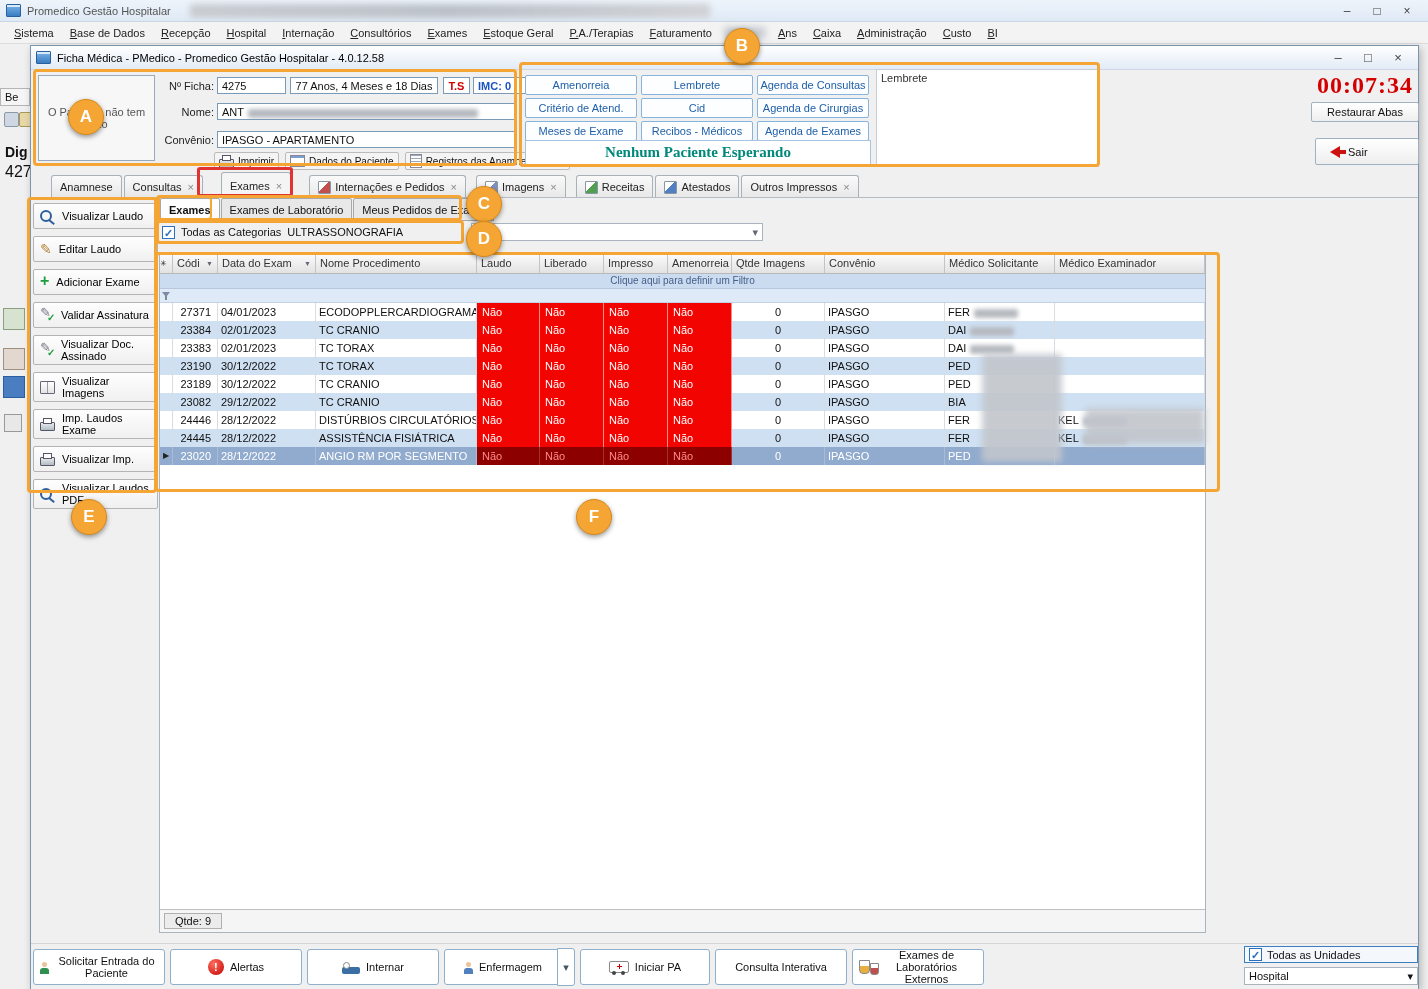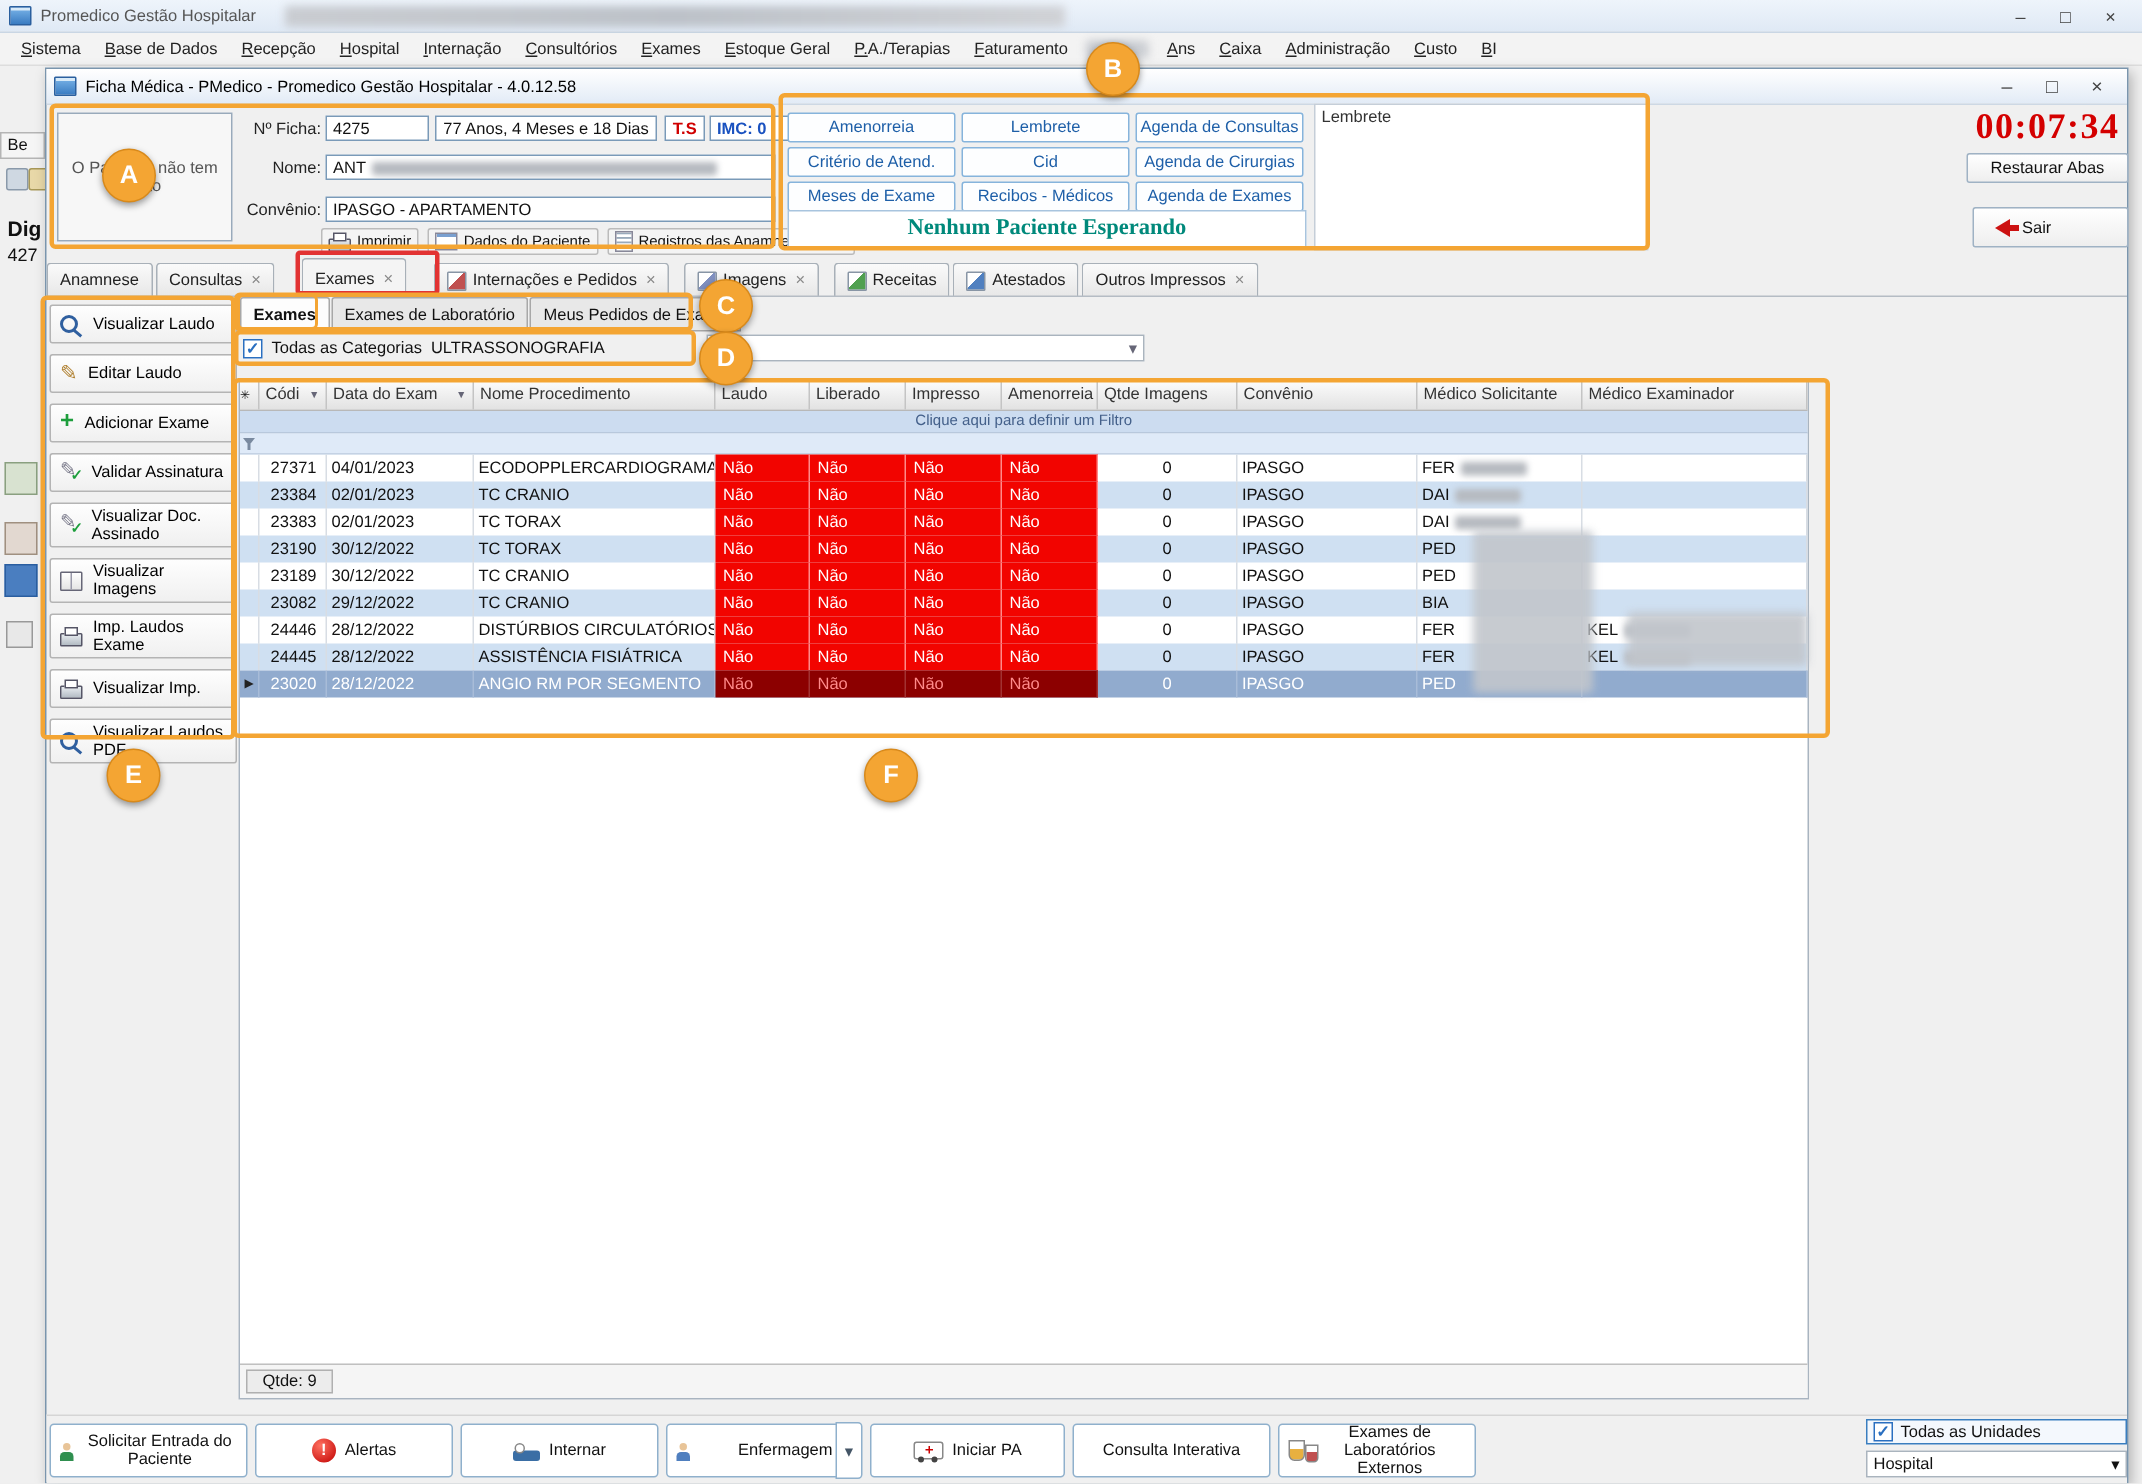--- a/index.html
+++ b/index.html
@@ -19,21 +19,21 @@
   .menu-item{display:inline-block;padding:3px 8px;color:#222;}
   .menu-item::first-letter{text-decoration:underline;}
   #menu-blur{width:42px;height:12px;margin:0 4px;}
   
   .frag{background:#e4e4e4;border:1px solid #b5b5b5;}
   #frag-tab{left:0;top:88px;width:30px;height:18px;line-height:17px;padding-left:4px;background:#f5f5f5;box-sizing:border-box;}
   .frag-ic{width:13px;height:13px;border-radius:2px;}
   #fi1{left:4px;top:112px;background:#cfd8e2;border:1px solid #8a99aa;}
   #fi2{left:19px;top:112px;background:#e8d8a8;border:1px solid #a89858;}
   #frag-dig{left:5px;top:144px;font-weight:bold;font-size:14px;}
-  #frag-427{left:5px;top:163px;font-size:12px;text-align:center;}
+  #frag-427{left:5px;top:163px;font-size:16px;text-align:center;}
   #fi3{left:3px;top:308px;width:20px;height:20px;background:#d8e2d0;border:1px solid #8aa080;}
   #fi4{left:3px;top:348px;width:20px;height:20px;background:#e2d8d0;border:1px solid #a09080;}
   #fi5{left:3px;top:376px;width:20px;height:20px;background:#4a7ec0;border:1px solid #2a5ea0;}
   #fi6{left:4px;top:414px;width:16px;height:16px;background:#e8e8e8;border:1px solid #999;}
   
   #win{left:30px;top:45px;width:1389px;height:944px;background:#f0f0f0;border:1px solid #7a95ad;
     box-shadow:2px 3px 8px rgba(0,0,0,.25);box-sizing:border-box;}
   #win-titlebar{left:0;top:0;right:0;height:23px;background:linear-gradient(#ffffff,#e2ebf6);
     border-bottom:1px solid #cdd8e4;display:flex;align-items:center;padding:0 5px;}
   #win-titlebar .t{margin-left:6px;color:#000;}
@@ -71,21 +71,21 @@
   
   #timer{left:1278px;top:26px;width:112px;text-align:center;color:#d40000;font-weight:bold;
     font-family:"Liberation Serif",serif;font-size:24px;letter-spacing:1px;}
   .btn{background:linear-gradient(#ffffff,#eeeeee);border:1px solid #9fb2c4;border-radius:2px;
     display:flex;align-items:center;justify-content:center;box-sizing:border-box;}
   #restore-btn{left:1280px;top:56px;width:108px;height:20px;}
   #exit-btn{left:1284px;top:92px;width:104px;height:27px;gap:8px;justify-content:flex-start;padding-left:8px;}
   .ic-exit{width:0;height:0;border:6px solid transparent;border-right:10px solid #cc1111;position:relative;}
   .ic-exit::after{content:"";position:absolute;left:10px;top:-2px;width:6px;height:4px;background:#cc1111;}
   
-  #tabbar{left:0;top:126px;right:4px;height:26px;display:flex;align-items:flex-end;}
+  #tabbar{left:20px;top:126px;right:4px;height:26px;display:flex;align-items:flex-end;}
   .tab{height:22px;display:flex;align-items:center;gap:4px;padding:0 8px;margin-right:2px;
     background:linear-gradient(#fafafa,#e7e7e7);border:1px solid #a8b0b8;border-bottom:none;
     border-radius:3px 3px 0 0;color:#222;white-space:nowrap;}
   .tab.sel{height:25px;background:#f4f4f4;}
   .tab .x{color:#888;font-size:11px;margin-left:2px;}
   .gap-l{margin-left:16px;}
   .gap-s{margin-left:8px;}
   .tab-ic{width:11px;height:11px;border:1px solid #8895a5;border-radius:1px;}
   .ti-int{background:linear-gradient(135deg,#fff 45%,#c05050 45%);}
   .ti-img{background:linear-gradient(135deg,#fff 45%,#8090c0 45%);}
@@ -148,21 +148,21 @@
   #blur-exam{left:925px;top:155px;width:120px;height:36px;}
   #qtde-bar{position:absolute;left:0;right:0;bottom:0;height:22px;background:#f5f5f5;border-top:1px solid #c0c0c0;
     display:flex;align-items:center;padding-left:4px;}
   #qtde-cell{background:#ececec;border:1px solid #b0b0b0;padding:1px 10px;}
   
   #bottom-bar{left:0;right:0;top:897px;height:46px;background:#f0f0f0;border-top:1px solid #d5d5d5;
     display:flex;align-items:center;padding-left:2px;}
   .bb-btn{height:36px;background:#fff;border:1px solid #8fb0cc;border-radius:3px;margin-right:5px;
     display:flex;align-items:center;gap:6px;padding:0 6px;box-sizing:border-box;text-align:center;
     line-height:12px;justify-content:center;}
-  .w132{width:132px;}.w118{width:118px;justify-content:space-between;}.w130{width:130px;}
+  .w132{width:132px;}.w118{width:118px;}.w130{width:130px;}
   .bb-arrow{width:16px;height:36px;margin-left:-5px;margin-right:5px;background:#fff;border:1px solid #8fb0cc;
     border-radius:0 3px 3px 0;display:flex;align-items:center;justify-content:center;color:#456;}
   .ic-person{width:9px;height:6px;background:#2f8f4f;border-radius:3px 3px 0 0;margin-top:8px;}
   .ic-person::before{content:"";position:absolute;left:2px;top:-6px;width:5px;height:5px;border-radius:50%;background:#e8c498;}
   .ic-nurse{width:9px;height:6px;background:#4f7fbf;border-radius:3px 3px 0 0;margin-top:8px;}
   .ic-nurse::before{content:"";position:absolute;left:2px;top:-6px;width:5px;height:5px;border-radius:50%;background:#e8c498;}
   .ic-alert{width:16px;height:16px;border-radius:50%;background:radial-gradient(circle at 35% 30%,#ff7060,#c00000);}
   .ic-alert::after{content:"!";position:absolute;left:0;right:0;top:0;bottom:0;color:#fff;font-weight:bold;
     text-align:center;line-height:16px;font-size:11px;}
   .ic-bed{width:18px;height:7px;background:#3a6ea5;border-radius:2px;margin-top:6px;}

